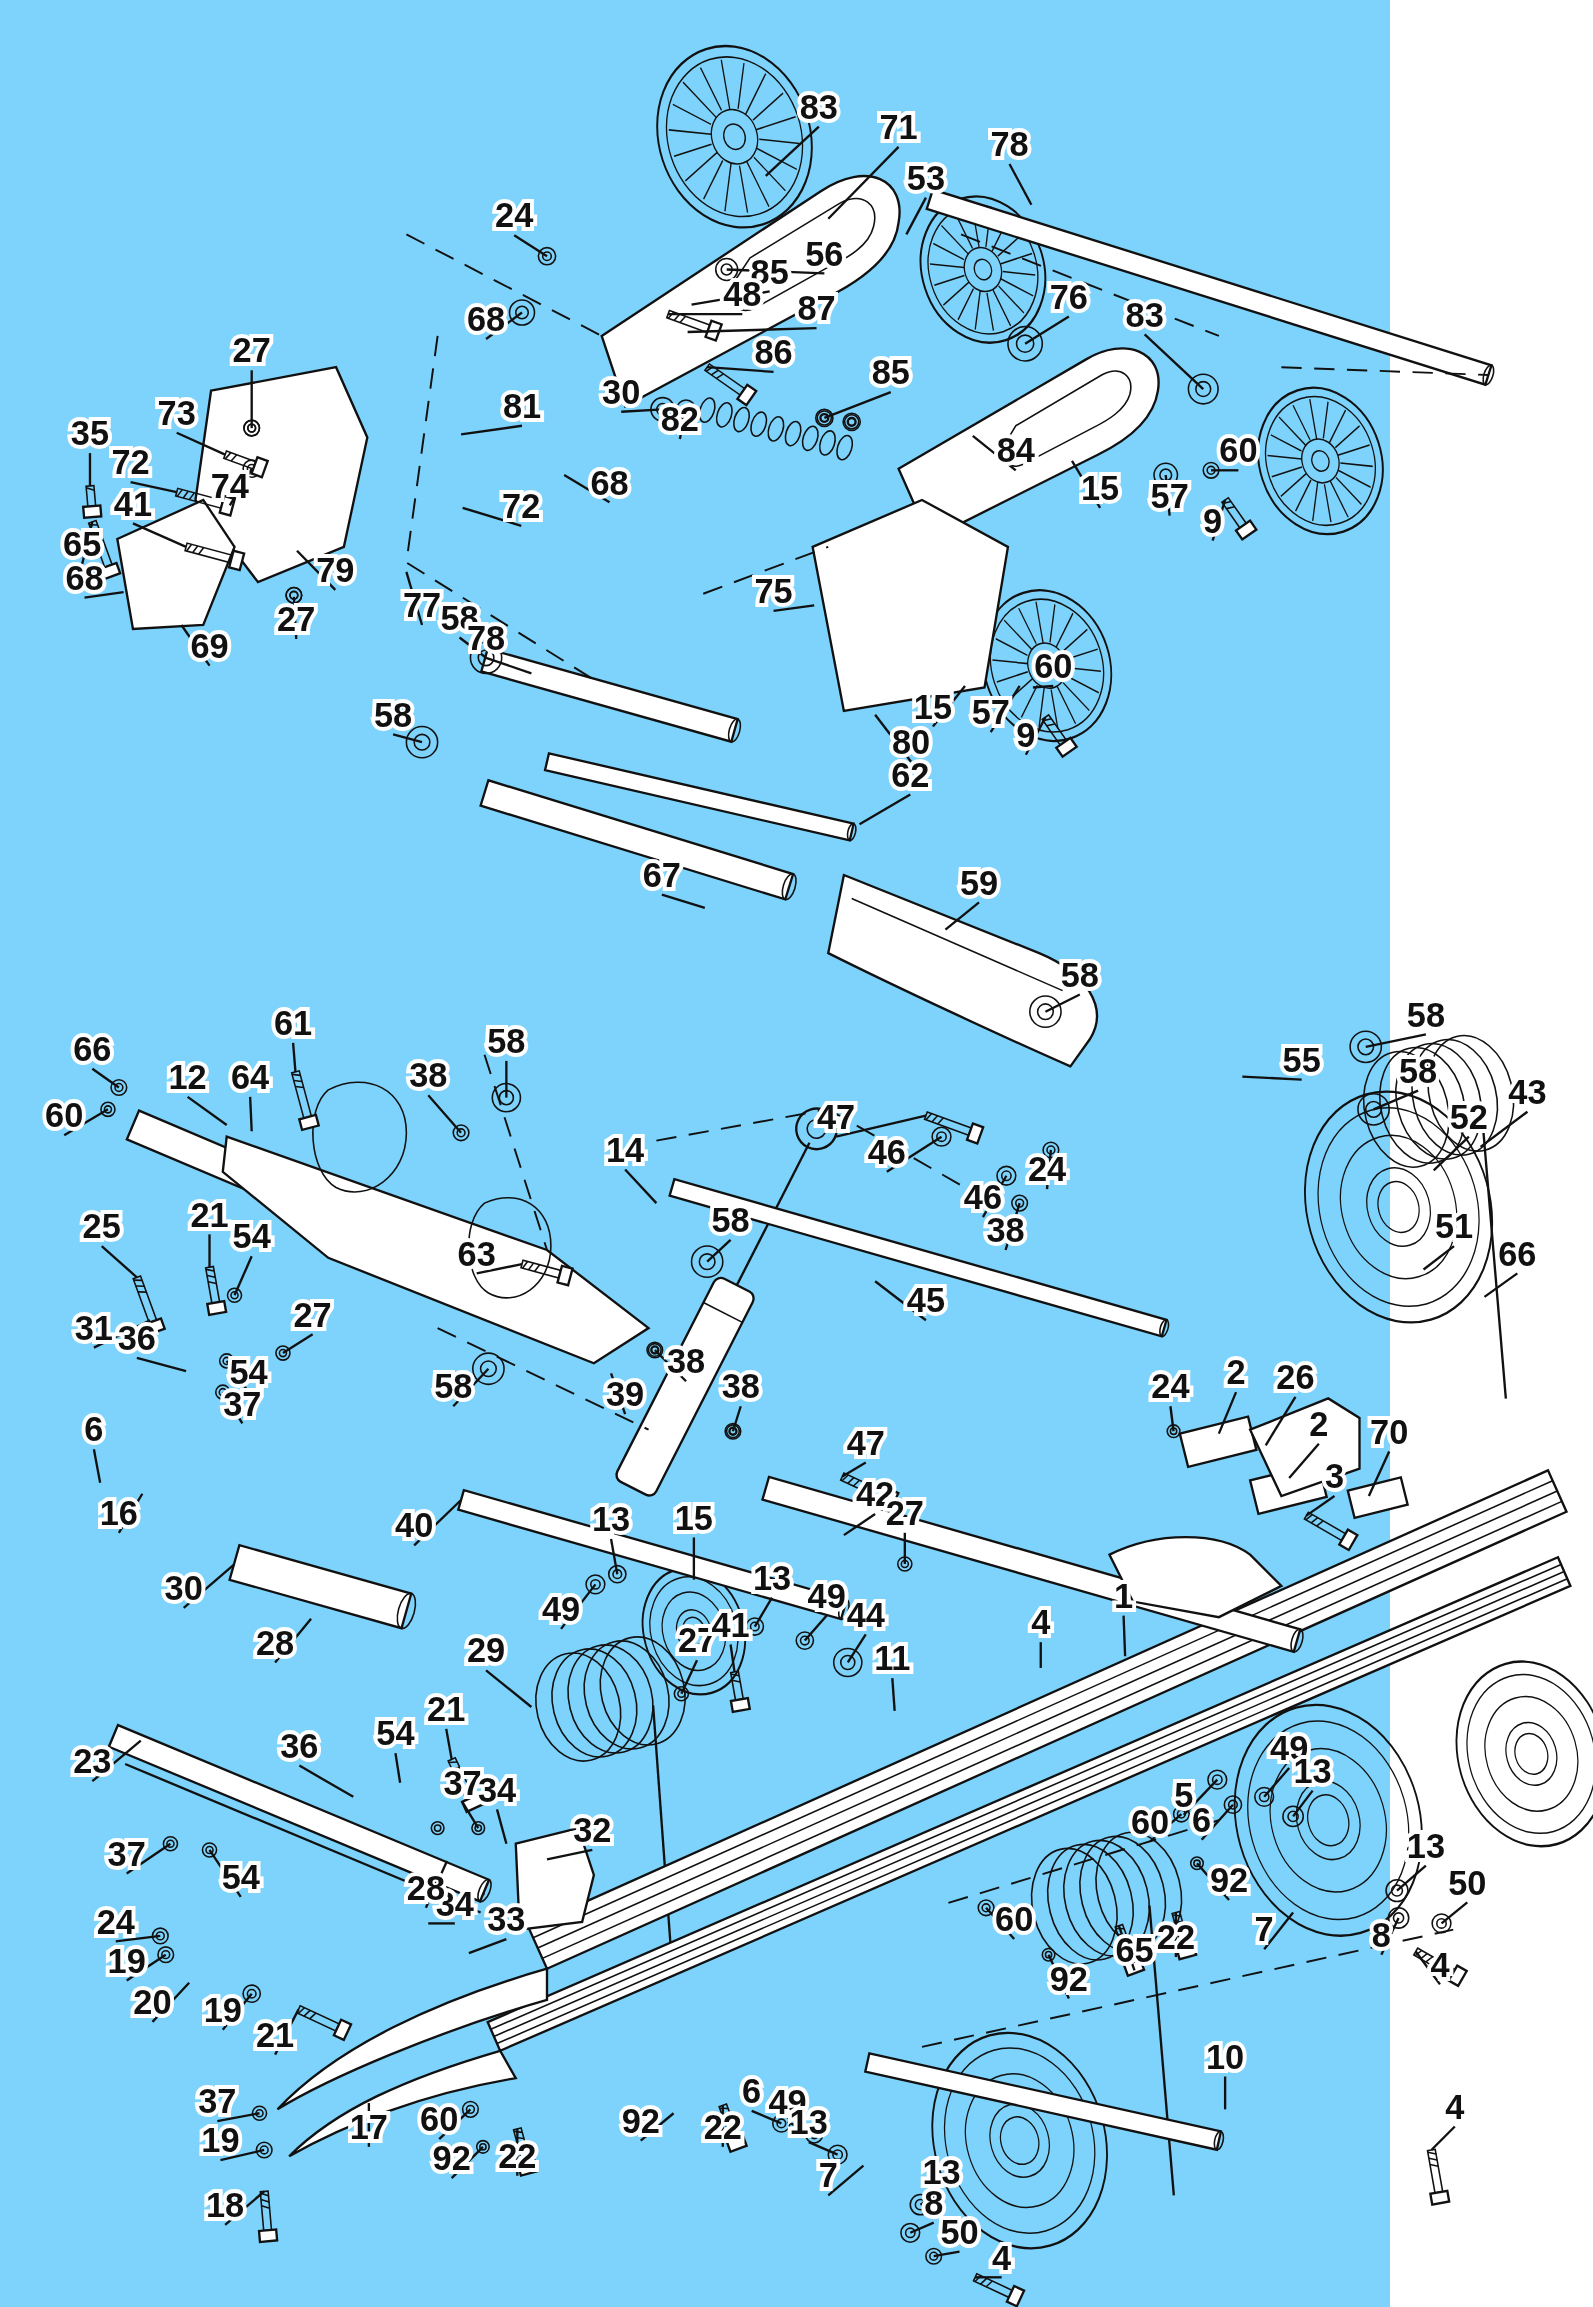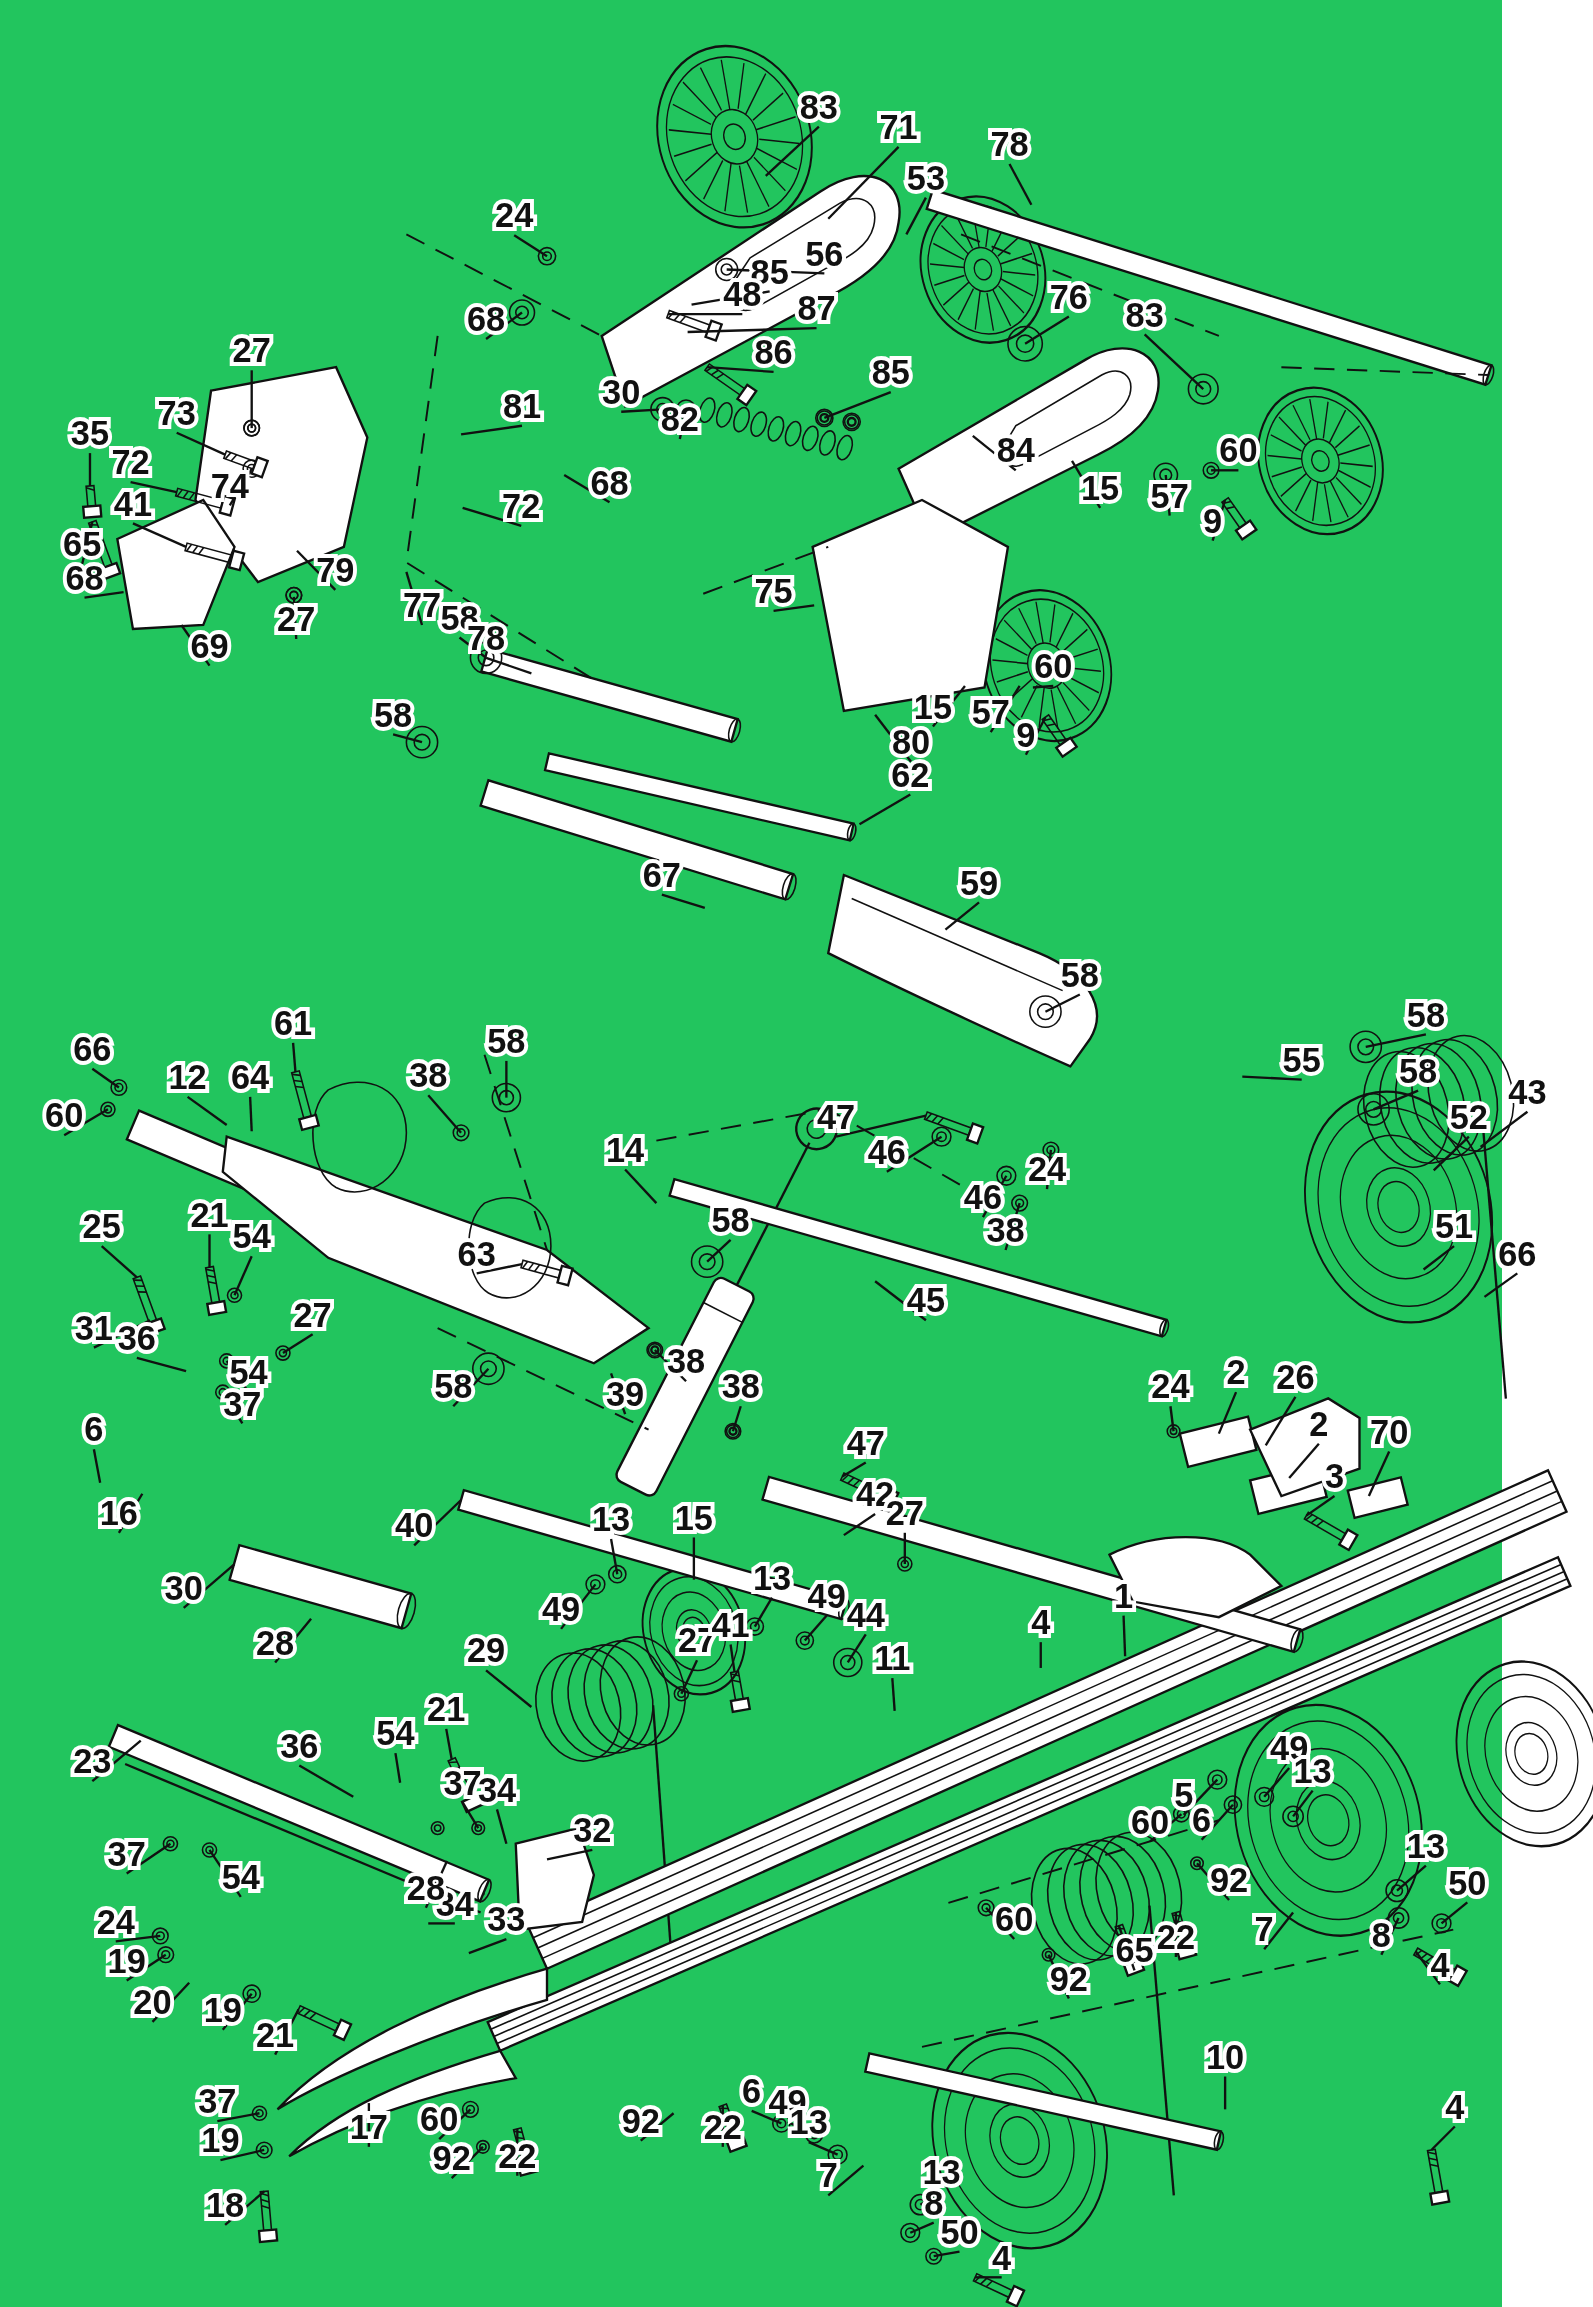--- a/index.html
+++ b/index.html
@@ -1,16 +1,16 @@
 <!DOCTYPE html>
 <html style="font-size:12.5px"><head>
 <meta charset="utf-8">
 <style>
   html,body{margin:0;padding:0;background:#ffffff;}
-  #stage{position:relative;width:1502px;height:2307px;background:#22c55e;
+  #stage{position:relative;width:1390px;height:2307px;background:#7dd3fc;
          font-family:"Liberation Sans", sans-serif;}
   svg{position:absolute;left:0;top:0;}
   .callout{font-family:"Liberation Sans", sans-serif;font-weight:bold;
            fill:#111;}
   .leader{stroke:#111;stroke-width:3;fill:none;}
   .part{stroke:#111;fill:none;stroke-width:3;}
   .partThin{stroke:#111;fill:none;stroke-width:2;}
   .dash{stroke:#111;stroke-width:2.5;fill:none;stroke-dasharray:26 16;}
   .fillwhite{fill:#fff;stroke:#111;stroke-width:3;}
 </style>

